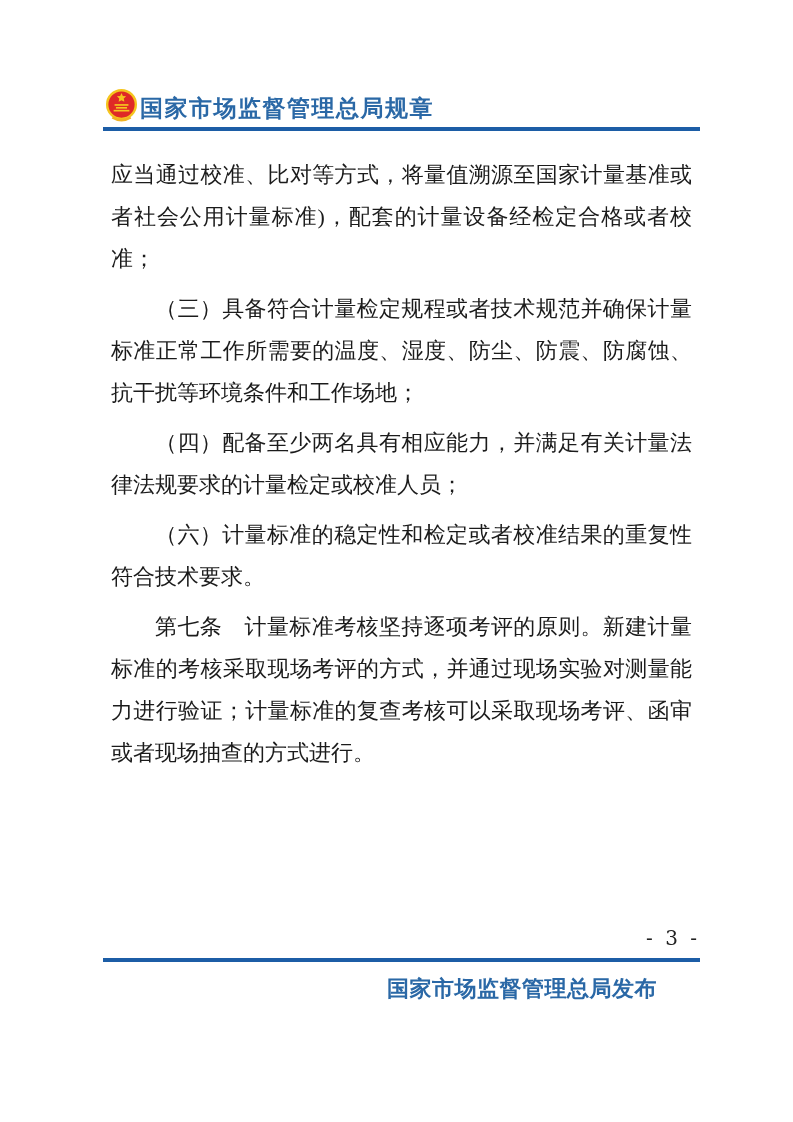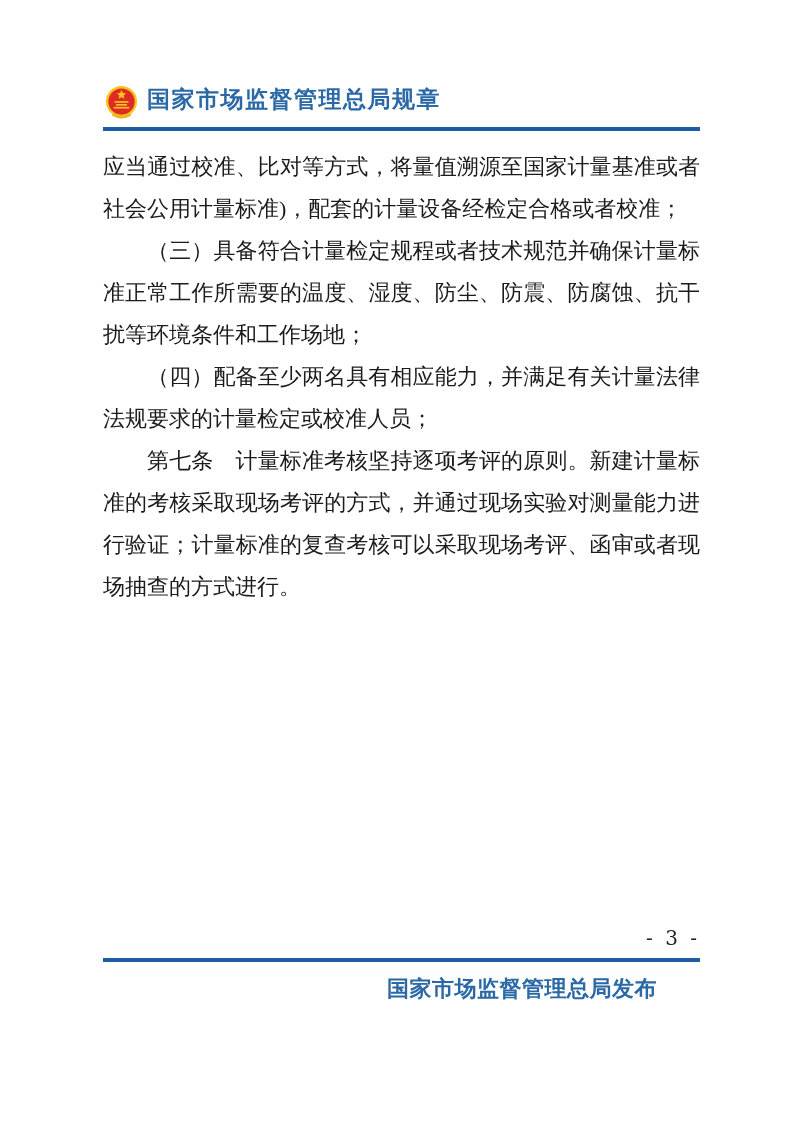--- a/index.html
+++ b/index.html
@@ -10,22 +10,21 @@
     height: 1122px;
     background: #ffffff;
     font-family: "Liberation Serif", "DejaVu Serif", serif;
     overflow: hidden;
   }
   .doc-header {
     position: absolute;
     top: 84px; left: 103px;
     width: 597px; height: 40px;
     display: flex;
-    align-items: flex-start;
-    gap: 7px;
+    align-items: flex-end;
   }
   .emblem { width: 37px; height: 37px; display: inline-block; flex: 0 0 auto; }
   .doc-title {
     font-family: "Liberation Sans", "DejaVu Sans", sans-serif;
     font-weight: bold;
     font-size: 23px;
     letter-spacing: 1.5px;
     color: #2a68a6;
     white-space: nowrap;
   }
@@ -40,21 +39,21 @@
   .footer-rule { top: 958px; }
   .doc-body {
     position: absolute;
     top: 146px; left: 103px;
     width: 597px;
     font-size: 22px;
     line-height: 42px;
     color: #1b1b1b;
     text-align: justify;
   }
-  .para { margin: 0; }
+  .para { margin: 8px; }
   .para.indent { text-indent: 2em; }
   .article-label { font-weight: normal; font-family: "Liberation Sans", sans-serif; }
   .page-number {
     position: absolute;
     top: 926px; right: 93px;
     font-family: "DejaVu Serif", serif;
     font-size: 20px;
     letter-spacing: 3px;
     color: #222222;
   }
@@ -89,20 +88,21 @@
     </span>
     <span class="doc-title">国家市场监督管理总局规章</span>
   </div>
 
   <div class="rule header-rule"></div>
 
   <main class="doc-body">
     <p class="para">应当通过校准、比对等方式，将量值溯源至国家计量基准或者社会公用计量标准)，配套的计量设备经检定合格或者校准；</p>
     <p class="para indent">（三）具备符合计量检定规程或者技术规范并确保计量标准正常工作所需要的温度、湿度、防尘、防震、防腐蚀、抗干扰等环境条件和工作场地；</p>
     <p class="para indent">（四）配备至少两名具有相应能力，并满足有关计量法律法规要求的计量检定或校准人员；</p>
+    <p class="para indent">（六）计量标准的稳定性和检定或者校准结果的重复性符合技术要求。</p>
     <p class="para indent"><strong class="article-label">第七条</strong><span>　计量标准考核坚持逐项考评的原则。新建计量标准的考核采取现场考评的方式，并通过现场实验对测量能力进行验证；计量标准的复查考核可以采取现场考评、函审或者现场抽查的方式进行。</span></p>
   </main>
 
   <div class="page-number">- 3 -</div>
 
   <div class="rule footer-rule"></div>
 
   <div class="publisher">国家市场监督管理总局发布</div>
 
 </div>

